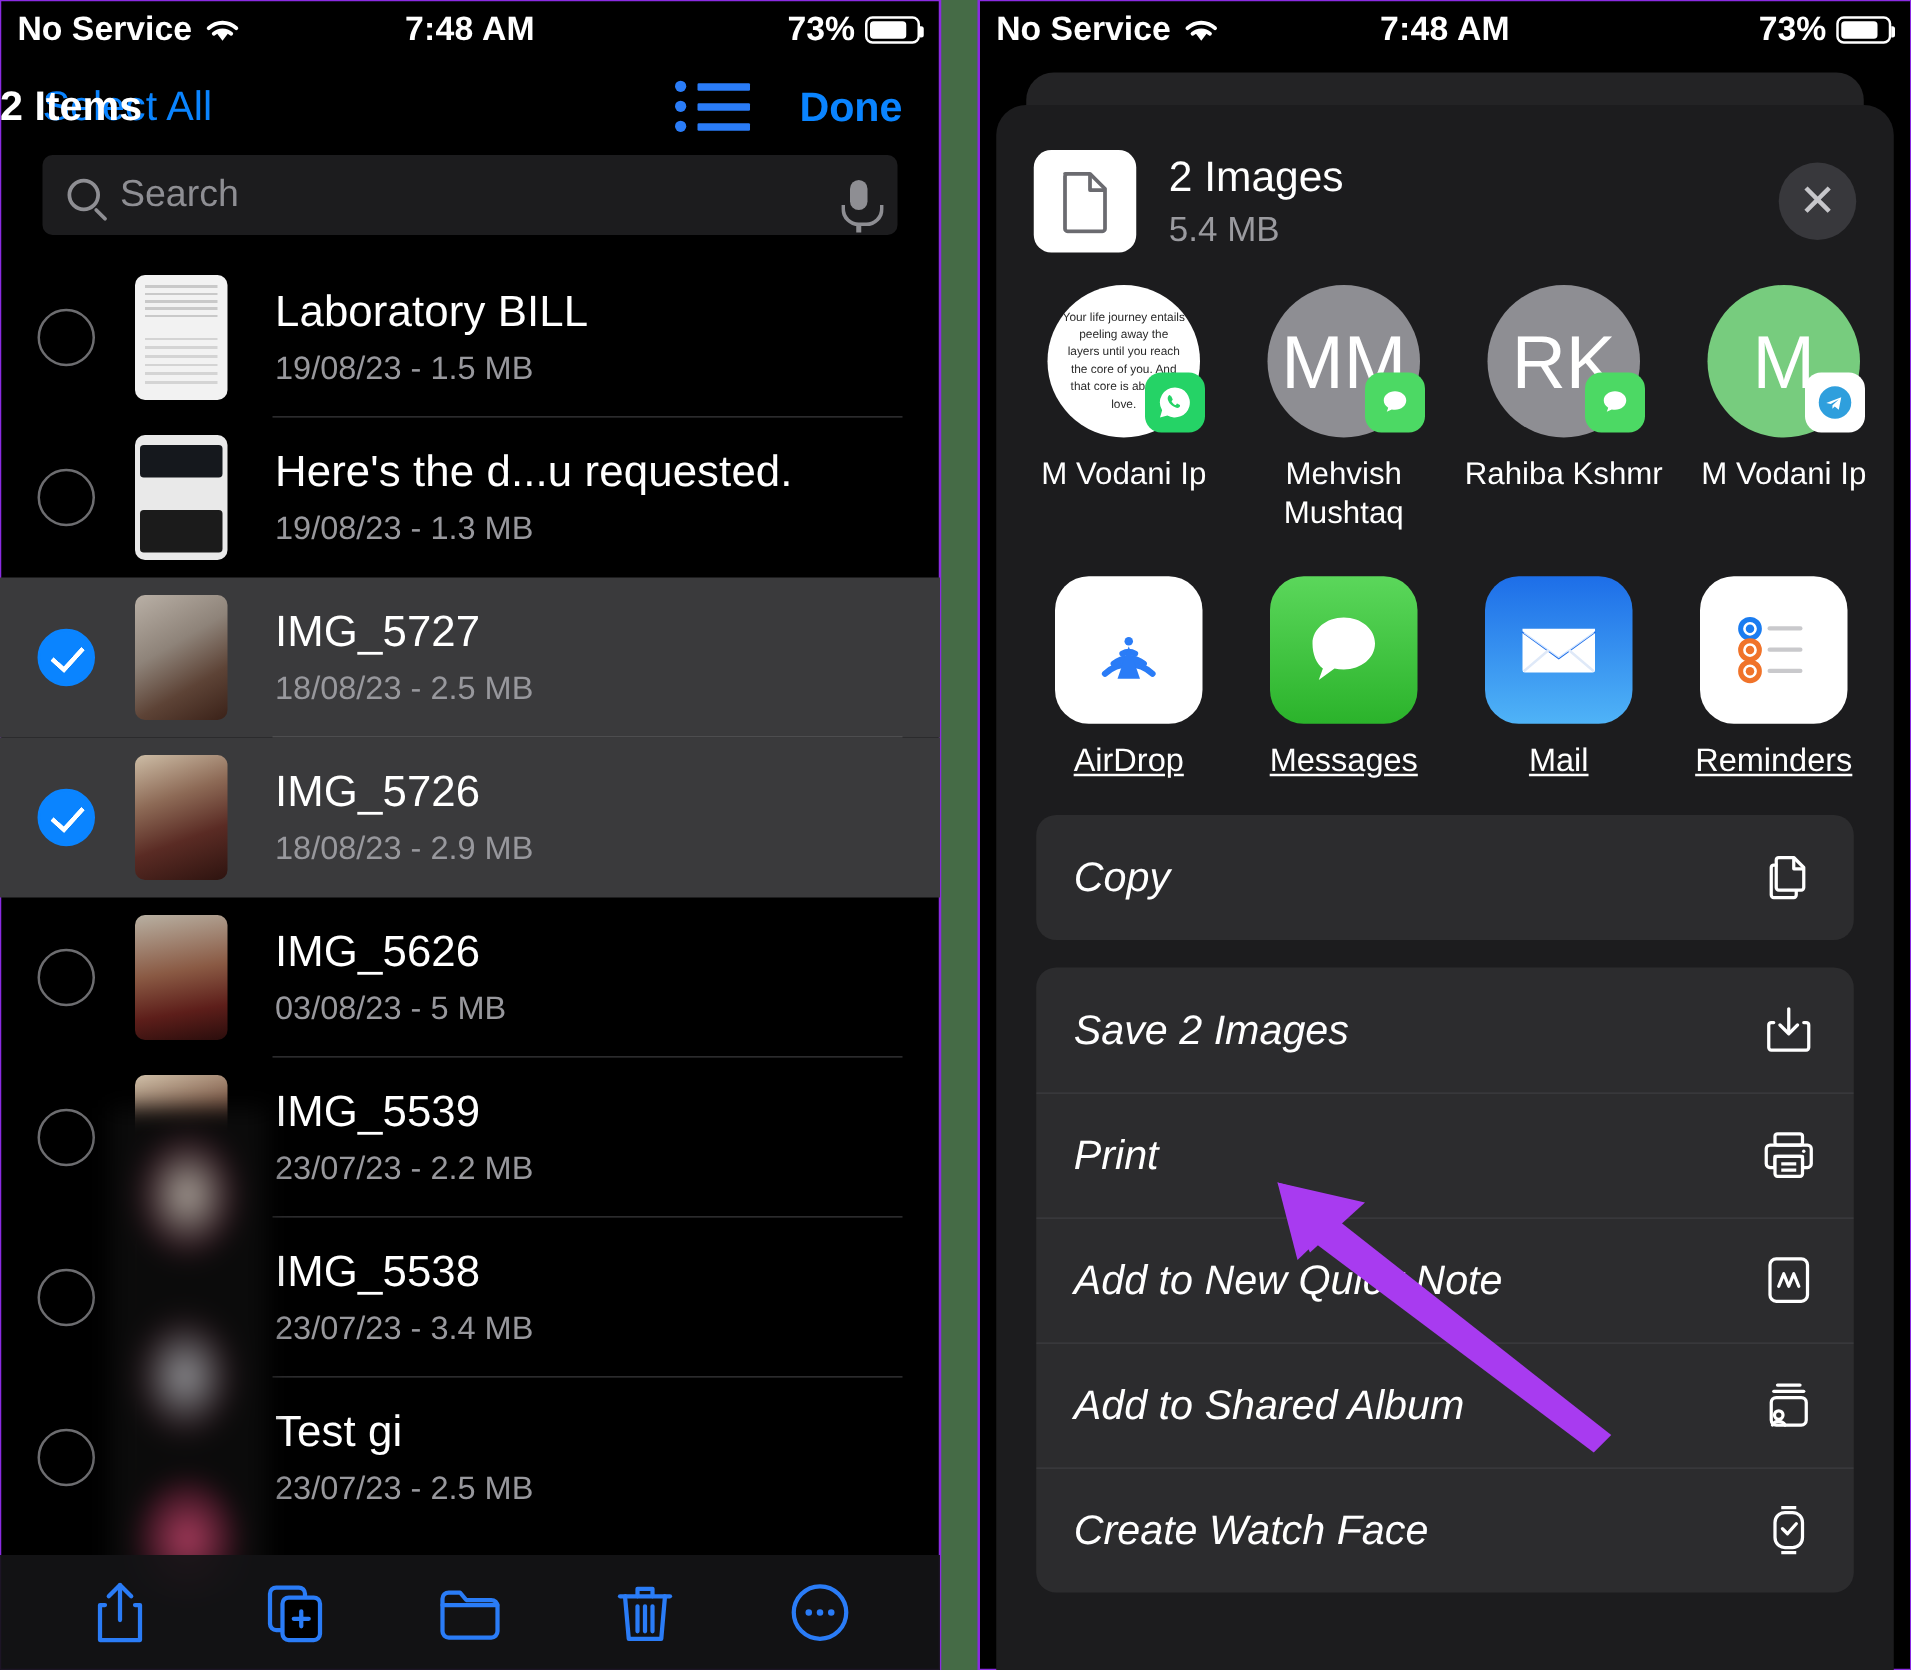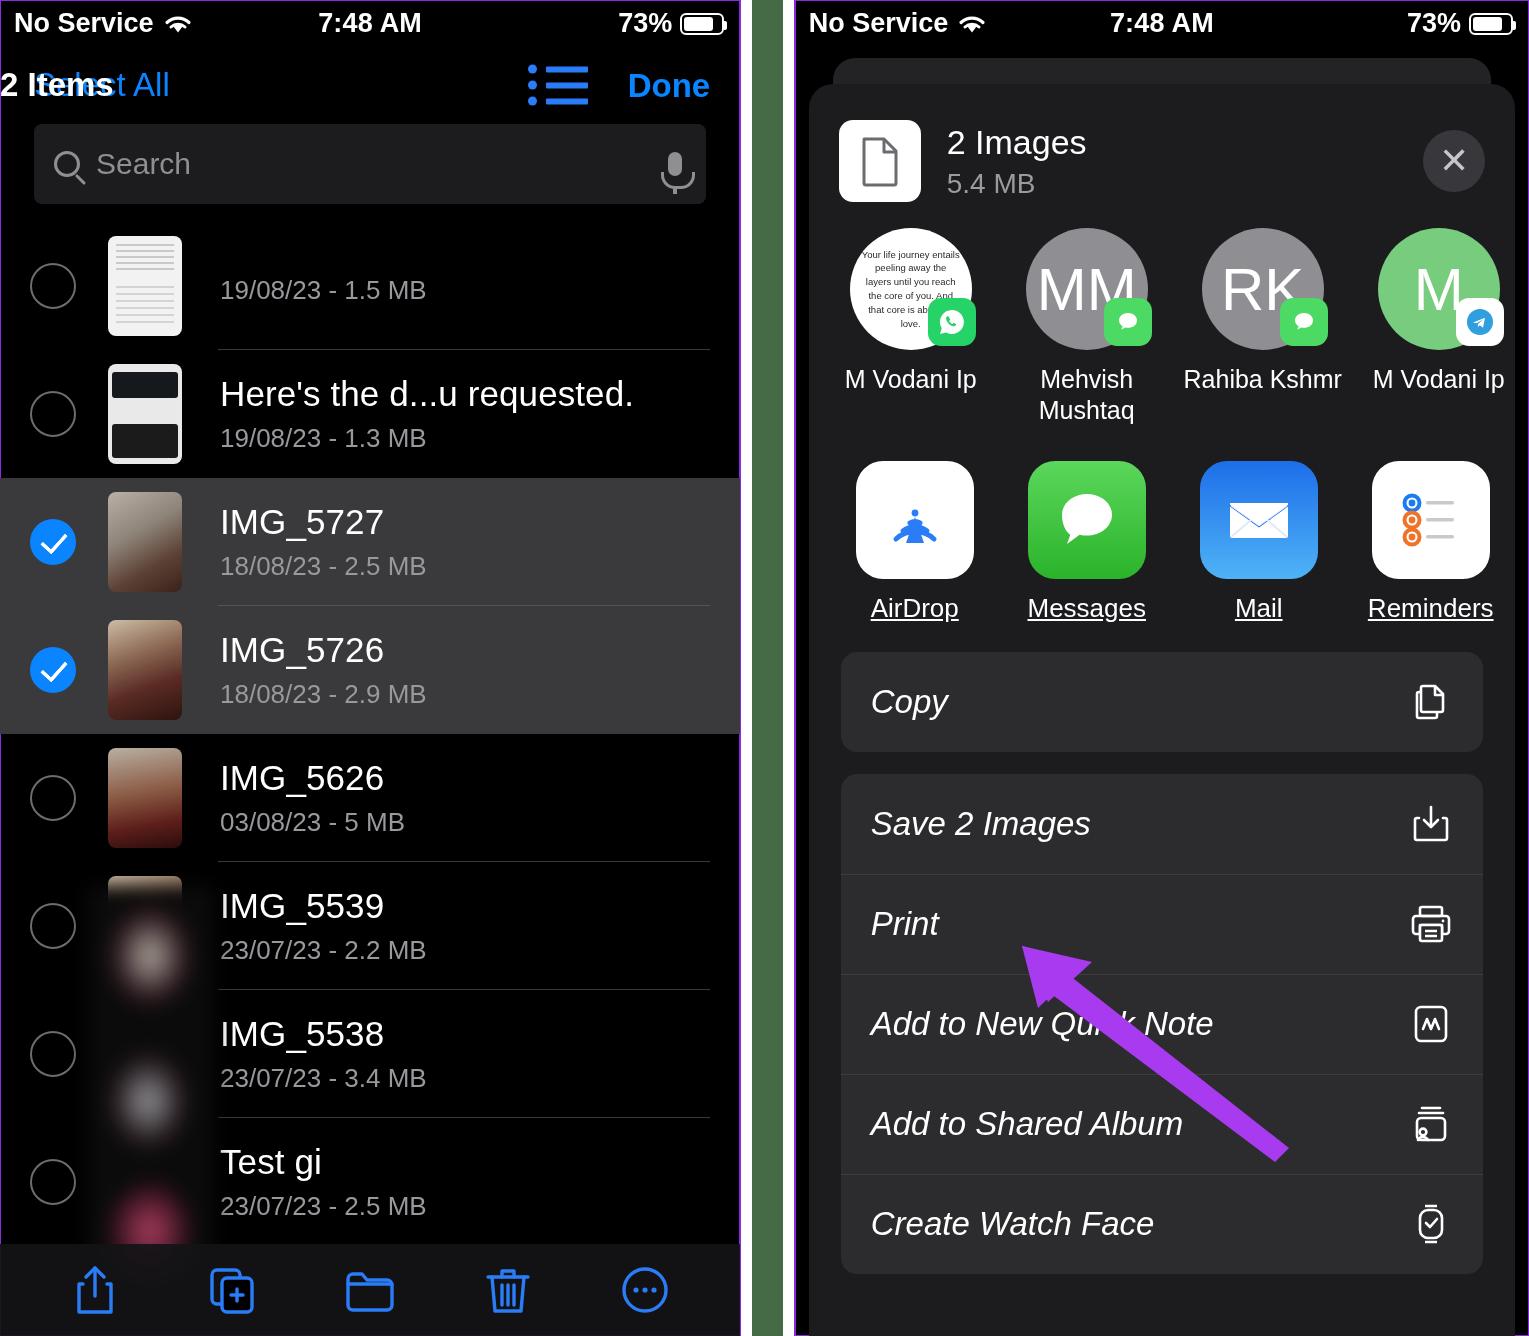--- a/index.html
+++ b/index.html
@@ -4,23 +4,22 @@
 <style>
   * { margin:0; padding:0; box-sizing:border-box; }
   html,body { background:#5a2d82; }
   body {
     width:1529px; height:1336px;
     font-family:"Liberation Sans", sans-serif;
     overflow:hidden; position:relative;
   }
   .stage {
     position:absolute; inset:0;
-    background:#ffffff;
+    background:#1d4ed8;
     display:flex;
-    gap:12px;
   }
   .phone {
     position:relative;
     height:1336px;
     background:#000;
     overflow:hidden;
     outline:2px solid #8a2be2;
     outline-offset:-1px;
   }
   .phone-left  { width:752px; }
@@ -75,21 +74,21 @@
   }
   .nav-done { color:#0a84ff; font-size:33px; font-weight:600; }
   .list-icon { display:flex; flex-direction:column; gap:7px; }
   .list-icon span { display:flex; align-items:center; gap:9px; }
   .list-icon b { width:9px; height:9px; border-radius:50%; background:#2a7cf7; display:block; }
   .list-icon u { width:42px; height:6px; background:#2a7cf7; display:block; border-radius:1px; }
 
   
   .searchwrap { padding:0 34px 18px 34px; }
   .searchbar {
-    height:80px; background:#1c1c1e; border-radius:8px;
+    height:64px; background:#1c1c1e; border-radius:8px;
     display:flex; align-items:center; padding:0 20px; gap:16px;
   }
   .searchbar .ph { color:#8e8e93; font-size:30px; flex:1; }
   .mag { width:26px; height:26px; border:3px solid #8e8e93; border-radius:50%; position:relative; flex:none;}
   .mag::after{content:"";position:absolute;right:-10px;bottom:-7px;width:13px;height:3px;background:#8e8e93;transform:rotate(45deg);border-radius:2px;}
   .mic { width:14px; height:24px; border-radius:7px; background:#8e8e93; position:relative; flex:none; margin-right:4px;}
   .mic::after{content:"";position:absolute;left:-7px;bottom:-13px;width:28px;height:14px;border:3px solid #8e8e93;border-top:none;border-radius:0 0 14px 14px;}
   .mic::before{content:"";position:absolute;left:5px;bottom:-18px;width:4px;height:7px;background:#8e8e93;}
 
   
@@ -301,20 +300,21 @@
         <span class="mic"></span>
       </div>
     </div>
 
     <div class="filelist">
 
       <div class="frow">
         <div class="chk"></div>
         <div class="thumb doc"></div>
         <div class="fmeta">
+          <div class="fname">Laboratory BILL</div>
           <div class="fsub">19/08/23 - 1.5 MB</div>
         </div>
         <div class="sep"></div>
       </div>
 
       <div class="frow nosep">
         <div class="chk"></div>
         <div class="thumb shot"></div>
         <div class="fmeta">
           <div class="fname">Here's the d...u requested.</div>

